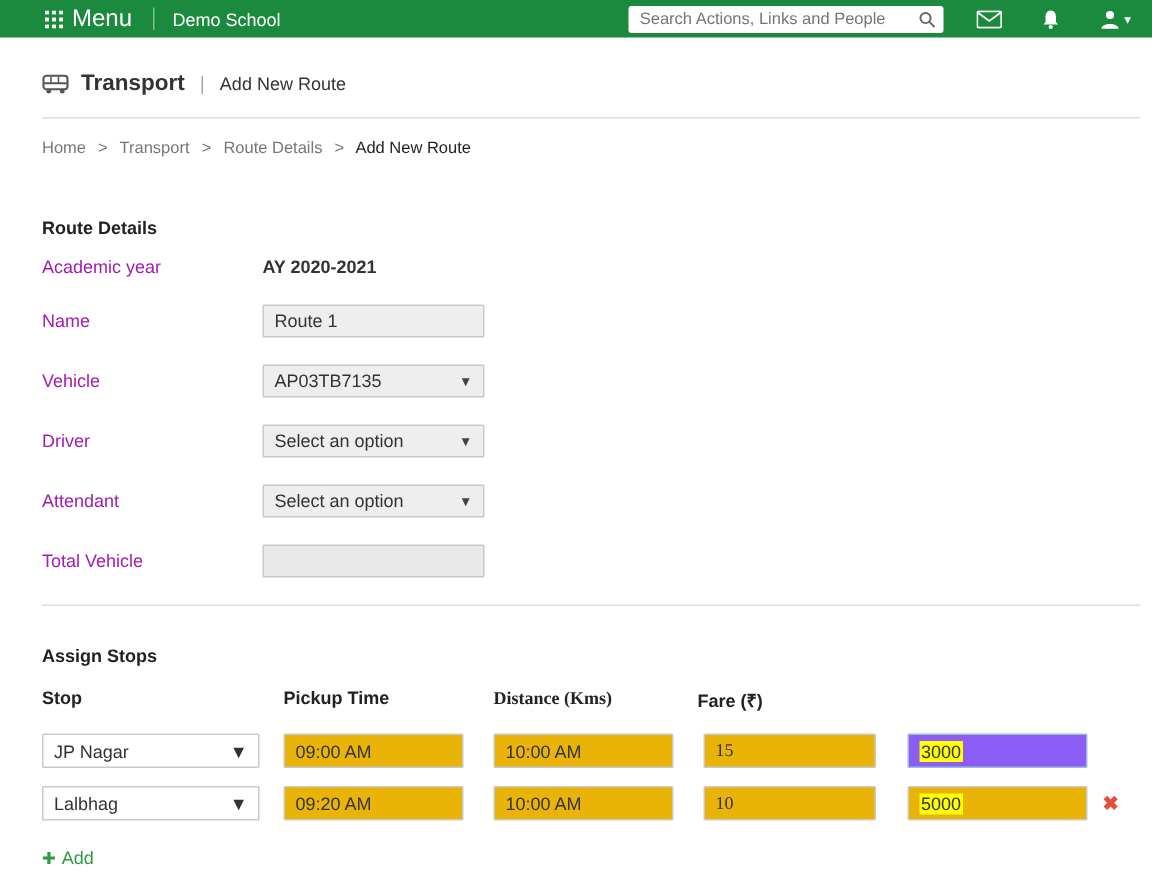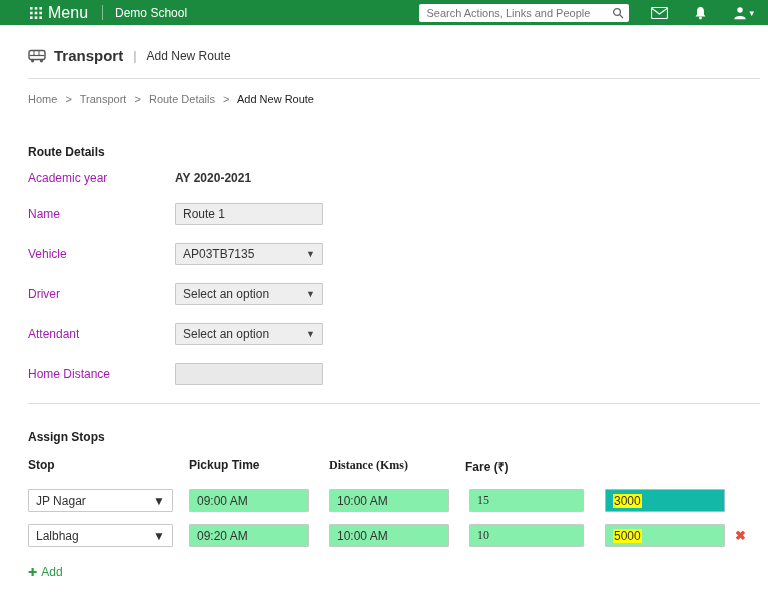--- a/index.html
+++ b/index.html
@@ -76,26 +76,26 @@
   .col-drop { width:120px; margin-right:20px; flex:0 0 auto; }
   .col-distance { width:115px; margin-right:21px; flex:0 0 auto;font-family:Liberation Serif, serif; }
   .col-fare { width:120px; flex:0 0 auto; }
   .stops-row { display:flex; align-items:center; margin-bottom:12px; }
   .stop-select {
     width:145px; height:23px; background:#fff; border:1px solid #c9c9c9;
     display:flex; align-items:center; justify-content:space-between;
     padding:0 7px; font-size:12px; cursor:pointer; border-radius:1px;
   }
   .cell-input {
-    height:23px; background:#86efac; border:1px solid #c9c9c9;
+    height:23px; background:#eab308; border:1px solid #c9c9c9;
     display:flex; align-items:center; padding:0 7px; font-size:12px; border-radius:1px;
   }
   .cell-input.w120 { width:120px; }
   .cell-input.w115 { width:115px; }
-  .cell-input.focused { border:1px solid #9bbcdd; background:#14b8a6; }
+  .cell-input.focused { border:1px solid #9bbcdd; background:#8b5cf6; }
   .hl { background:#ffff00; padding:0 1px; }
   .del-x { color:#e84c3d; font-size:13px; font-weight:bold; margin-left:10px; cursor:pointer; line-height:1; }
   .del-spacer { width:23px; }
   .add-link {
     display:inline-flex; align-items:center; color:#2e9a44; font-size:12px;
     margin:6px 0 0 0; cursor:pointer;
   }
   .add-link .plus { font-size:11px; margin-right:4px; color:#2e9a44; }
 </style>
 </head>
@@ -213,21 +213,21 @@
 
   <div class="form-row">
     <span class="form-label">Attendant</span>
     <div class="sel-input">
       <span>Select an option</span>
       <span class="sel-caret">▼</span>
     </div>
   </div>
 
   <div class="form-row">
-    <span class="form-label">Home Distance</span>
+    <span class="form-label">Total Vehicle</span>
     <div class="txt-input empty">
       <span></span>
     </div>
   </div>
 </div>
 
 <hr class="rule2">
 
 <div class="section-heading">Assign Stops</div>
 

